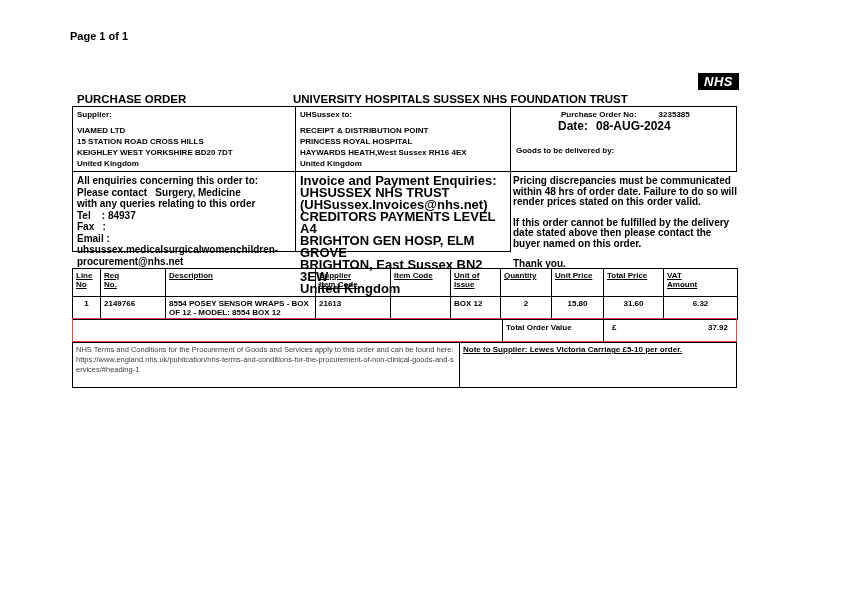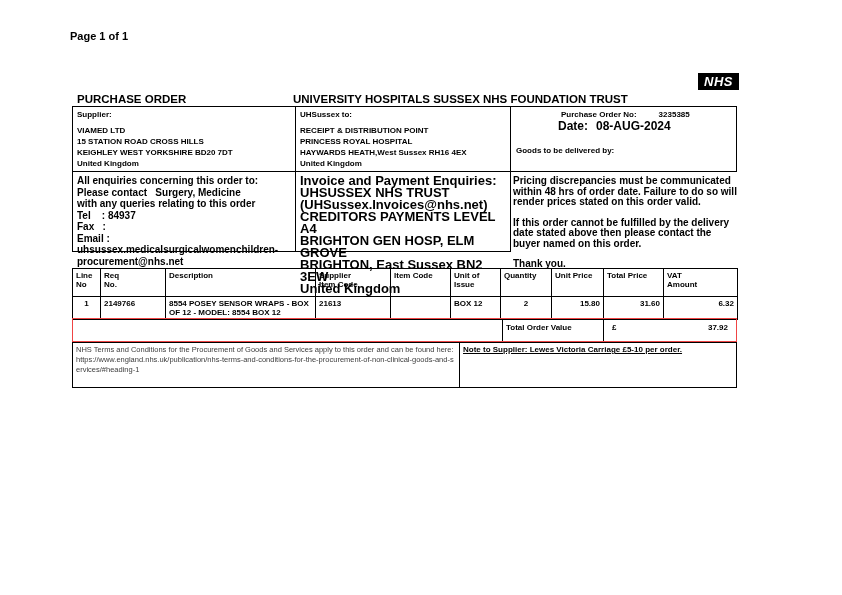--- a/index.html
+++ b/index.html
@@ -44,24 +44,24 @@
   .notice-para { font-size:10px; font-weight:bold; line-height:10.5px; margin-bottom:10px; }
 
   table.items {
     position:absolute; left:72px; top:268px; width:665px;
     border-collapse:collapse; table-layout:fixed;
   }
   table.items th, table.items td {
     border:1px solid #000; font-size:8px; vertical-align:top;
     padding:2px 3px; overflow:hidden;
   }
-  table.items th { text-align:left; font-weight:bold; white-space:pre-line; height:28px; }
+  table.items th { text-align:left; font-weight:bold; white-space:pre-line; height:28px;text-decoration:underline; }
   table.items td { font-weight:bold; height:22px; }
   .c  { text-align:center; }
-  .r  { text-align:right; }
+  .r  { text-align:center; }
 
   .total-row { left:72px; top:318px; width:665px; height:24px; border:1px solid #ef4444; }
   .total-empty { position:absolute; left:0; top:0; width:430px; height:22px; border-right:1px solid #000; }
   .total-label {
     position:absolute; left:430px; top:0; width:101px; height:22px;
     border-right:1px solid #000; font-size:8px; font-weight:bold; padding:4px 3px;
   }
   .total-value {
     position:absolute; left:531px; top:0; width:132px; height:22px;
     font-size:8px; font-weight:bold; padding:4px 8px;

